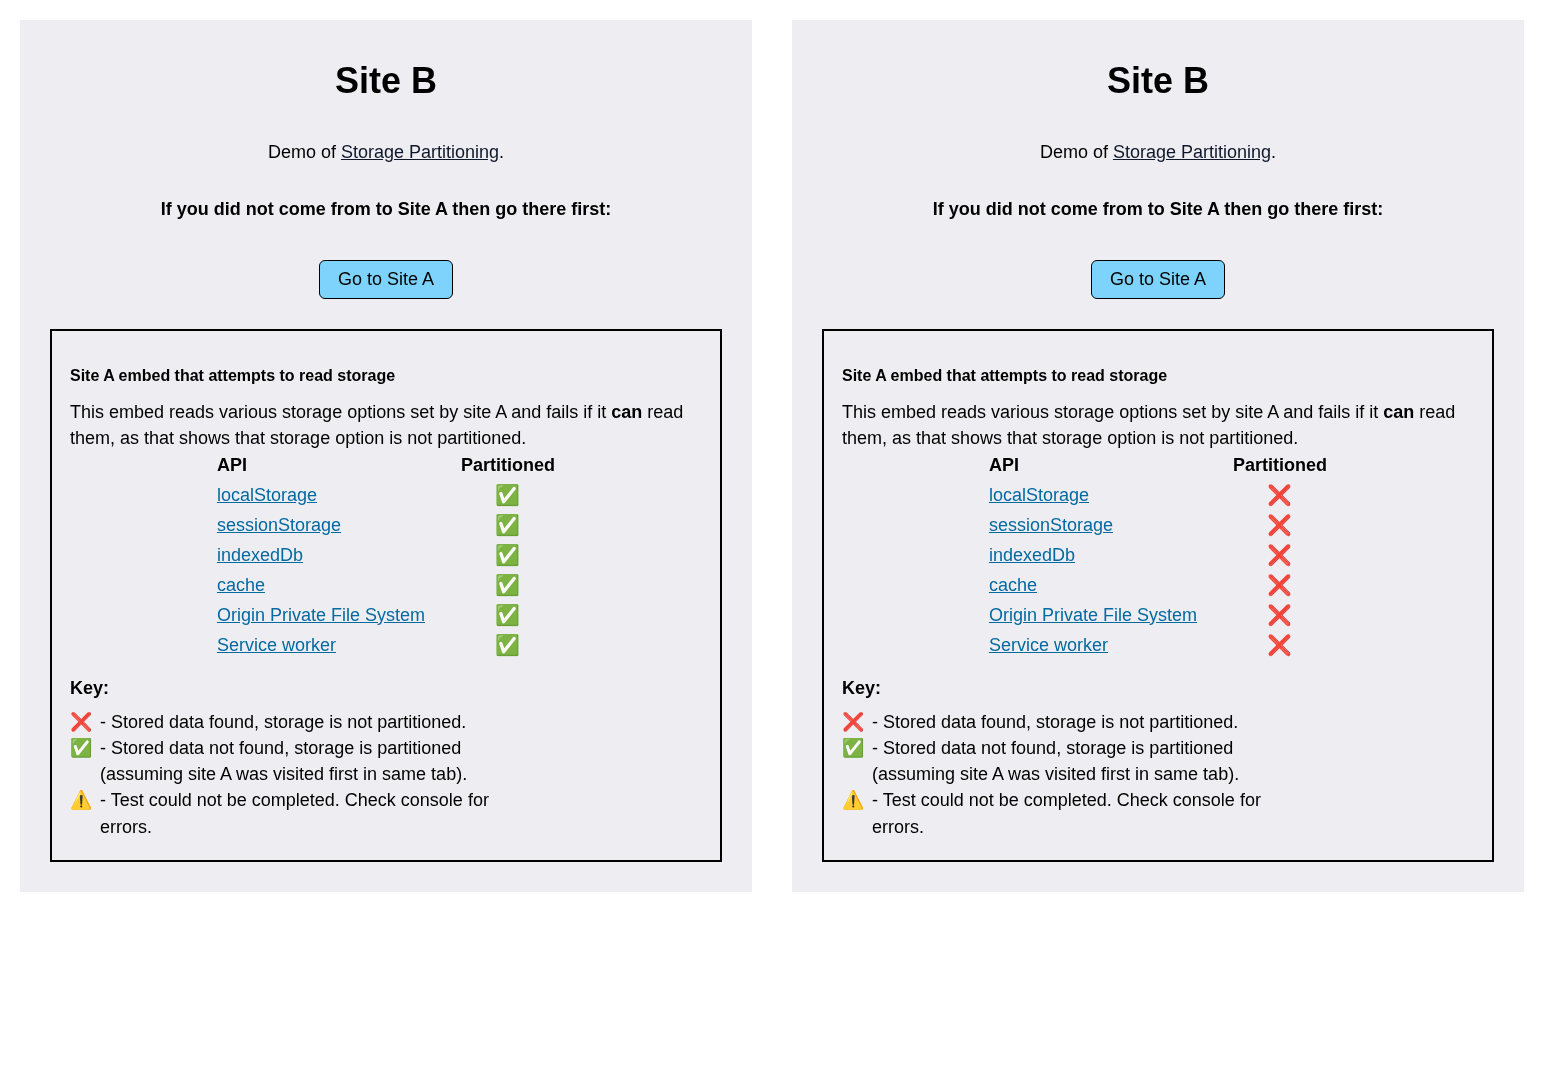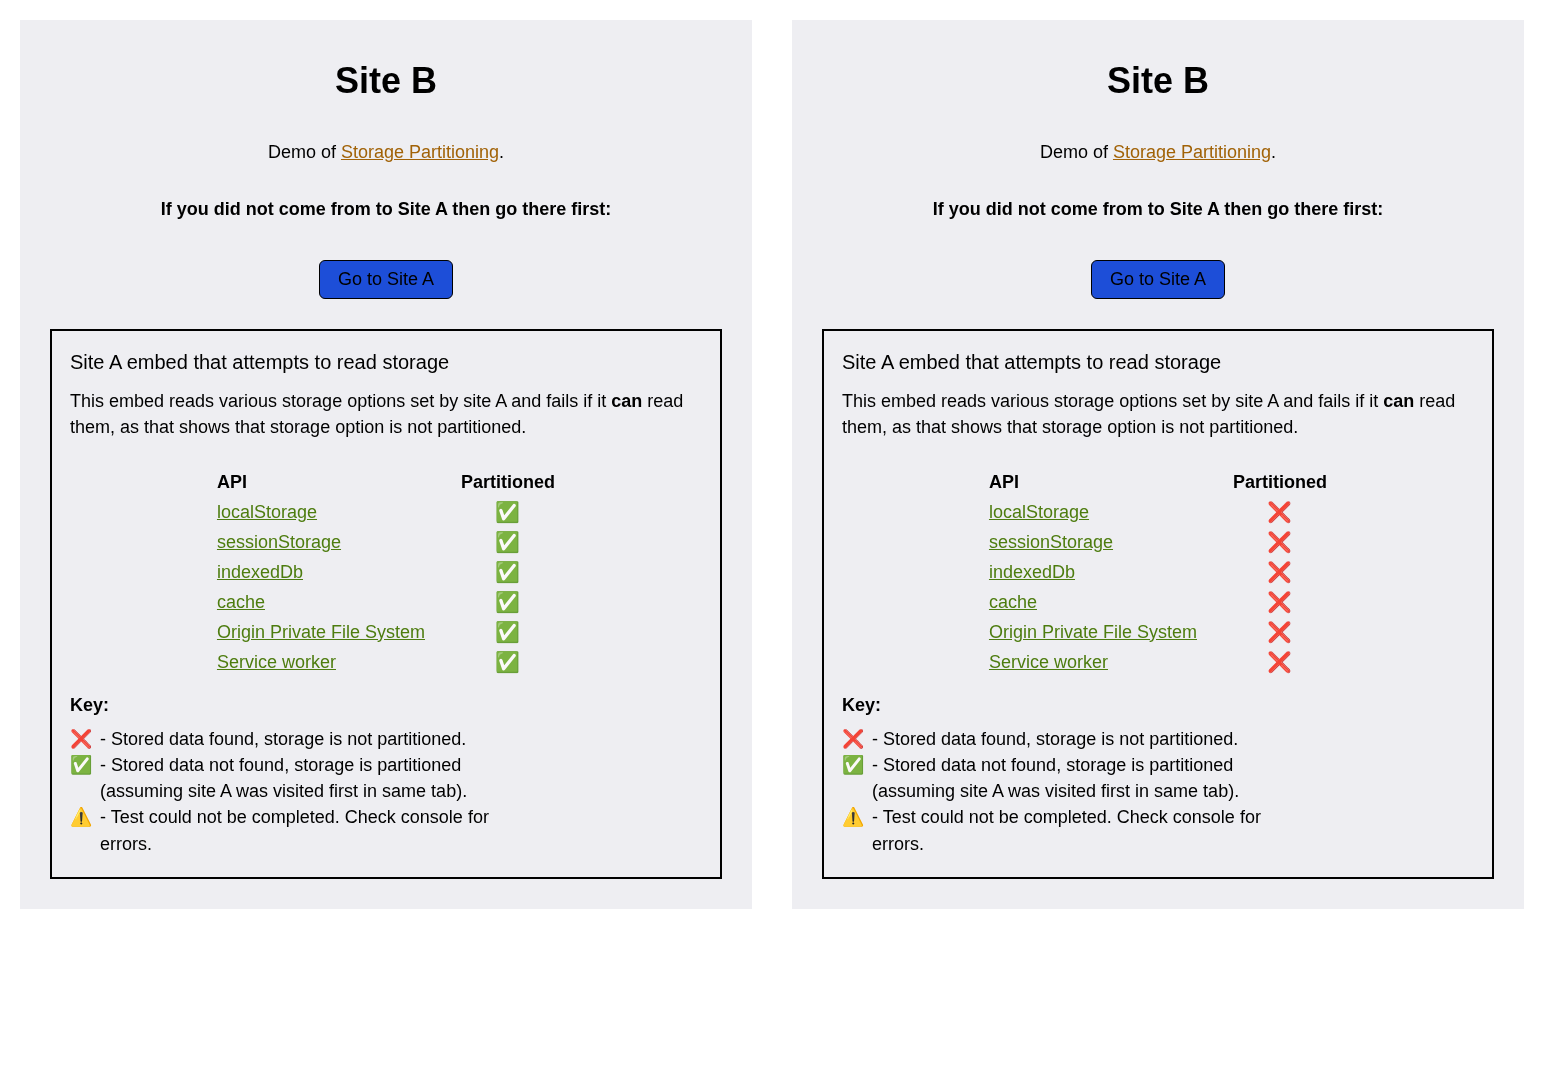--- a/index.html
+++ b/index.html
@@ -22,68 +22,68 @@
     font-weight: 800;
     margin: 20px 0 40px 0;
     color: #000;
   }
   .intro {
     text-align: center;
     font-size: 18px;
     margin: 0 0 36px 0;
   }
   .intro a {
-    color: #a16207;
+    color: #0f172a;
     text-decoration: underline;
   }
   .instruction {
     text-align: center;
     font-size: 18px;
     margin: 0 0 40px 0;
     font-weight: bold;
   }
   .goto-wrap { text-align: center; margin-bottom: 30px; }
   .goto-btn {
     display: inline-block;
-    background: #1d4ed8;
+    background: #7dd3fc;
     border: 1px solid #000;
     border-radius: 6px;
     padding: 8px 18px;
     font-size: 18px;
     font-family: inherit;
     cursor: pointer;
   }
   .embed-box {
     border: 2px solid #000;
     padding: 16px 18px 20px 18px;
   }
   .embed-box h2 {
-    font-size: 20px;
-    font-weight: 400;
-    margin: 4px 0 14px 0;
+    font-size: 16px;
+    font-weight: 700;
+    margin: 20px 0 14px 0;
   }
   .embed-desc {
     font-size: 18px;
     line-height: 1.45;
-    margin: 0 0 28px 0;
+    margin: 0 0 0 0;
   }
   .embed-desc .can { font-weight: 800; }
   table.api {
     margin: 0 auto 18px auto;
     border-collapse: collapse;
     font-size: 18px;
   }
   table.api th {
     font-weight: 800;
     padding: 4px 18px;
     text-align: left;
   }
   table.api td { padding: 3px 18px; }
   table.api td.api-cell { text-align: left; }
-  table.api td.api-cell a { color: #4d7c0f; text-decoration: underline; }
+  table.api td.api-cell a { color: #0369a1; text-decoration: underline; }
   table.api td.part-cell { text-align: center; font-size: 20px; }
   .cross { color: #e83535; font-weight: bold; }
   .key-hdr {
     font-weight: 700;
     font-size: 18px;
     margin: 0 0 10px 0;
   }
   .key-list {
     font-size: 18px;
     line-height: 1.45;

